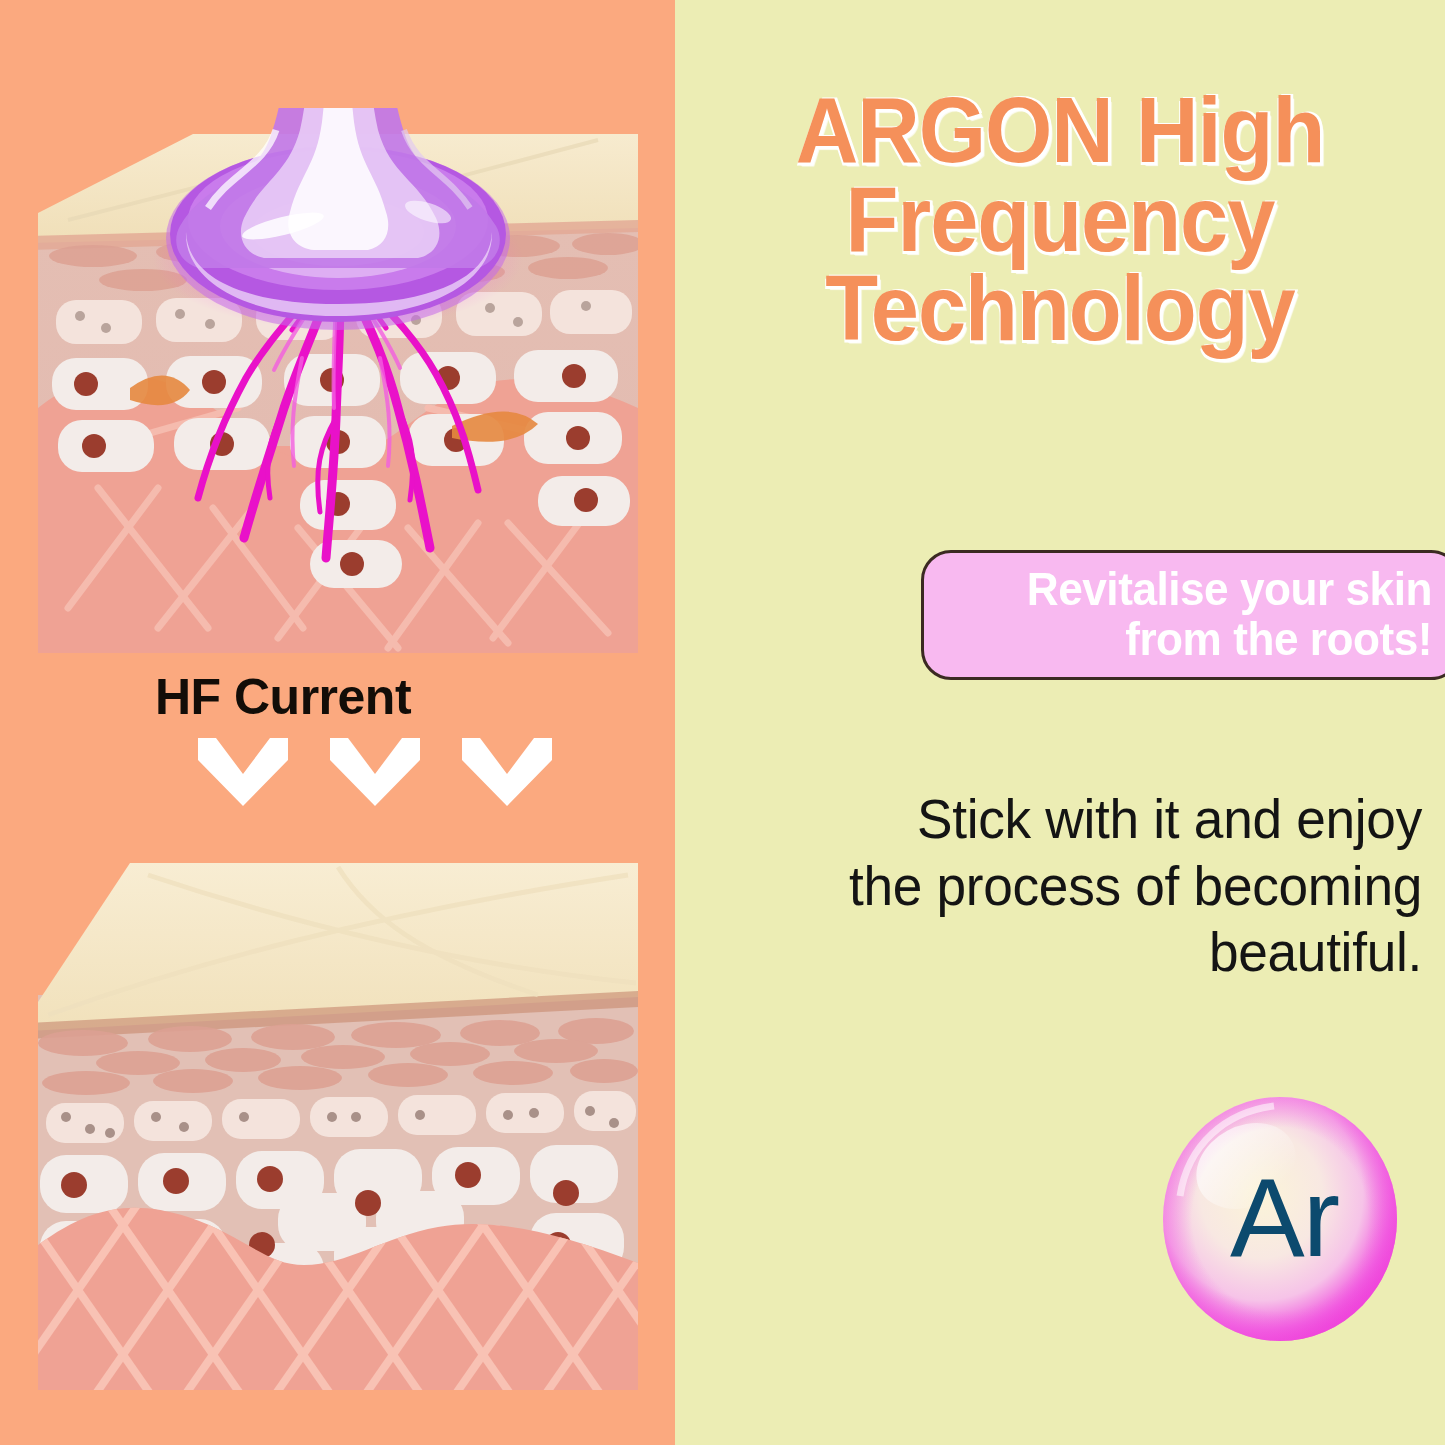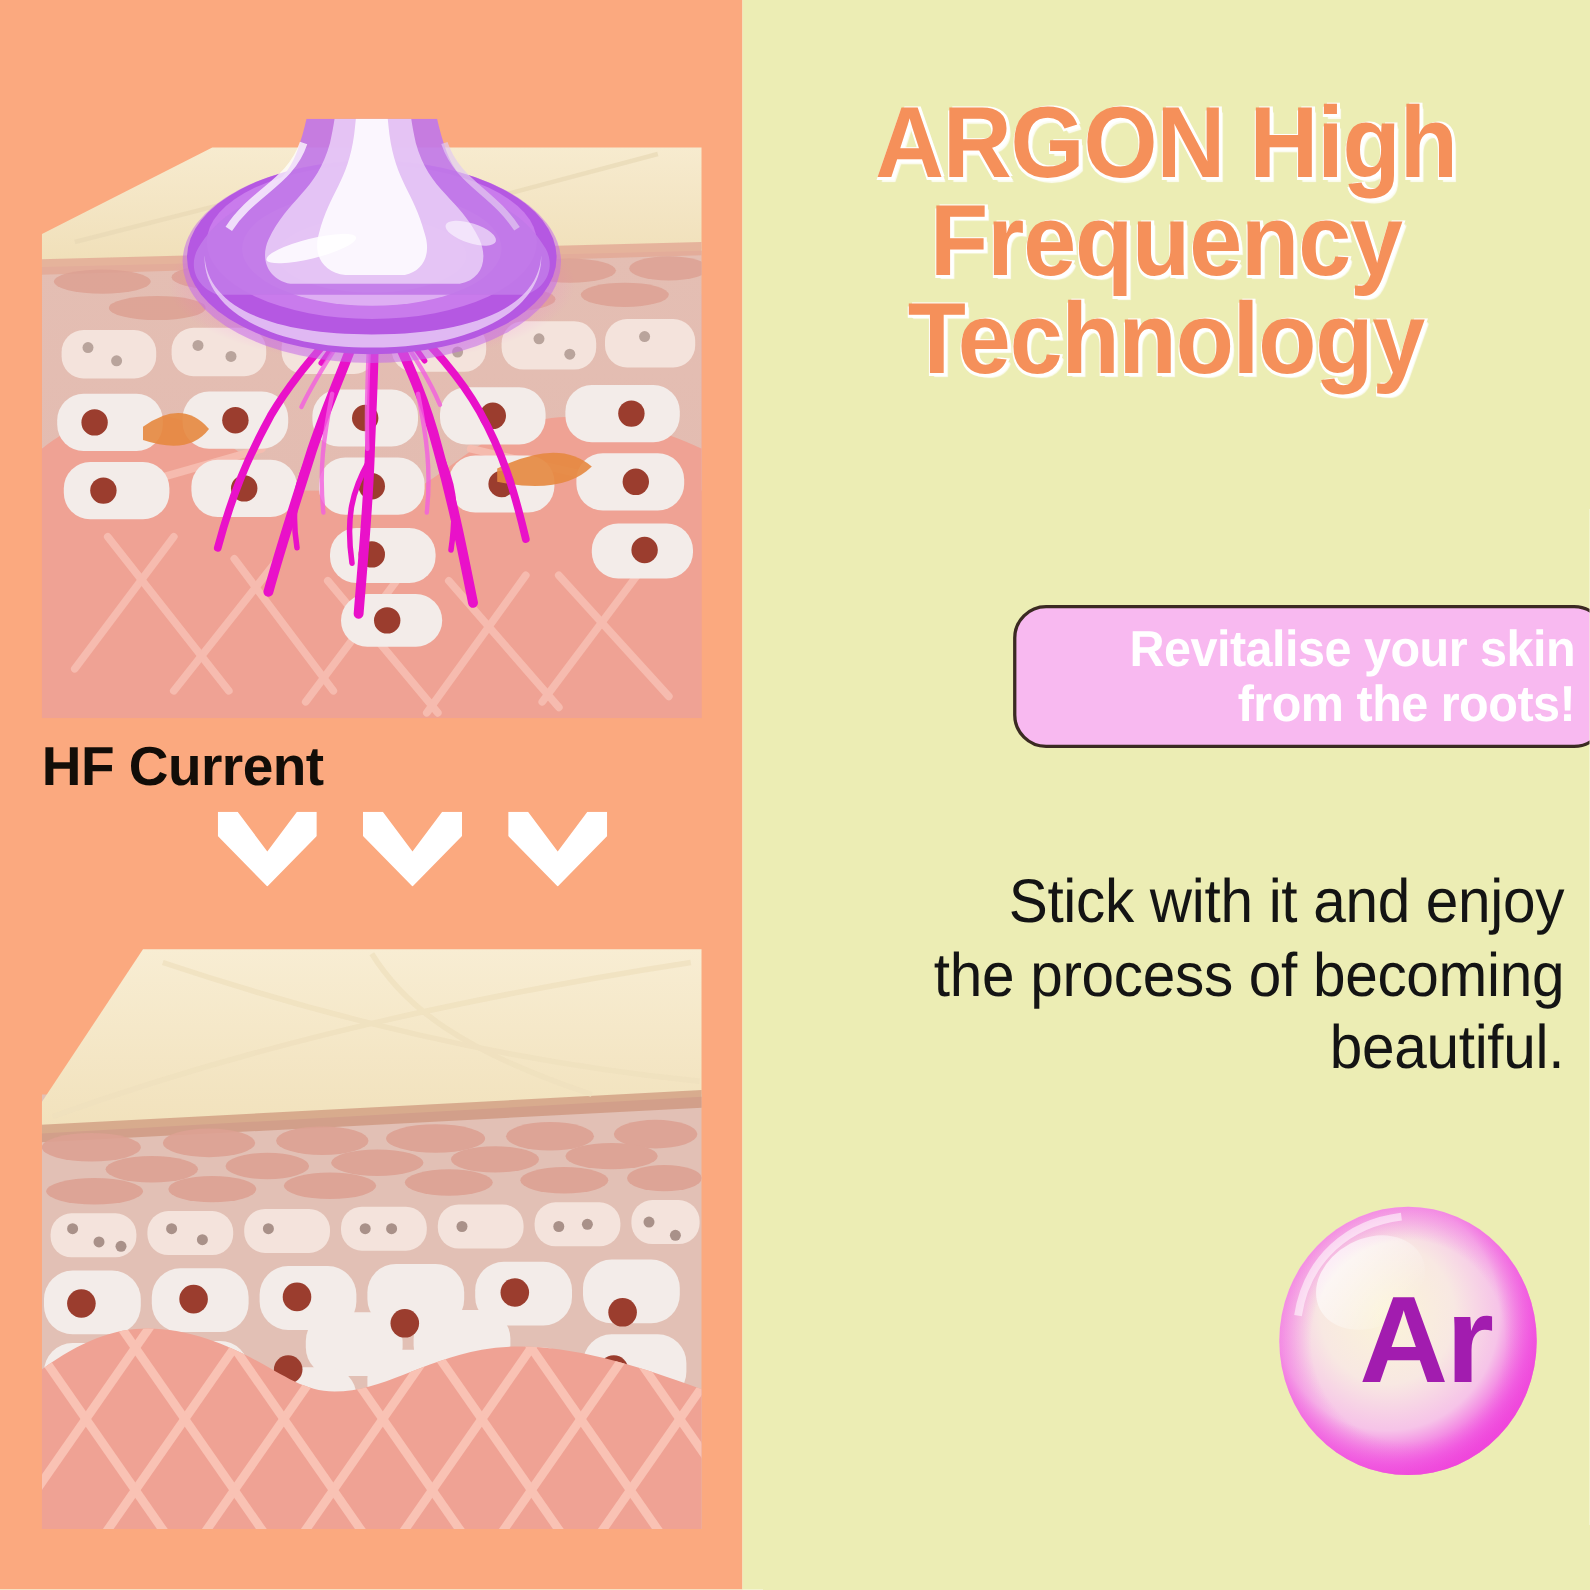--- a/index.html
+++ b/index.html
@@ -30,21 +30,21 @@
   
   #panel-bottom{left:38px;top:845px;width:600px;height:545px;}
 
   .skin-svg{display:block;width:100%;height:100%;}
 
   
   #hf-block{
     position:absolute;left:38px;top:672px;width:600px;height:160px;
   }
   #hf-label{
-    position:absolute;left:0;top:0;width:490px;text-align:left;
+    position:absolute;left:0;top:0;width:490px;text-align:center;
     font-family:"Liberation Sans", sans-serif;
     font-weight:bold;font-size:50px;color:#120d08;
     letter-spacing:-0.5px;line-height:1;
   }
   .chevrons{position:absolute;left:160px;top:66px;display:flex;gap:42px;}
   .chev{width:90px;height:68px;}
 
   
   #headline{
     position:absolute;left:690px;top:86px;width:740px;
@@ -93,24 +93,24 @@
     transform:scaleX(0.95);transform-origin:right top;
   }
   #body-copy .bl{display:block;white-space:nowrap;}
 
   
   #ar-bubble{
     position:absolute;left:1162px;top:1096px;width:236px;height:246px;
   }
   #ar-bubble svg{display:block;width:100%;height:100%;}
   #ar-symbol{
-    position:absolute;left:16px;top:0;width:236px;height:246px;
+    position:absolute;left:4px;top:0;width:236px;height:246px;
     display:flex;align-items:center;justify-content:center;
     font-family:"Liberation Sans", sans-serif;
-    font-weight:bold;font-size:112px;color:#a21caf;
+    font-weight:normal;font-size:112px;color:#0c4a6e;
     letter-spacing:-2px;
     padding-bottom:4px;box-sizing:border-box;
   }
 </style>
 </head>
 <body>
 
 <div id="poster">
 
   <div class="bg-left"></div>

